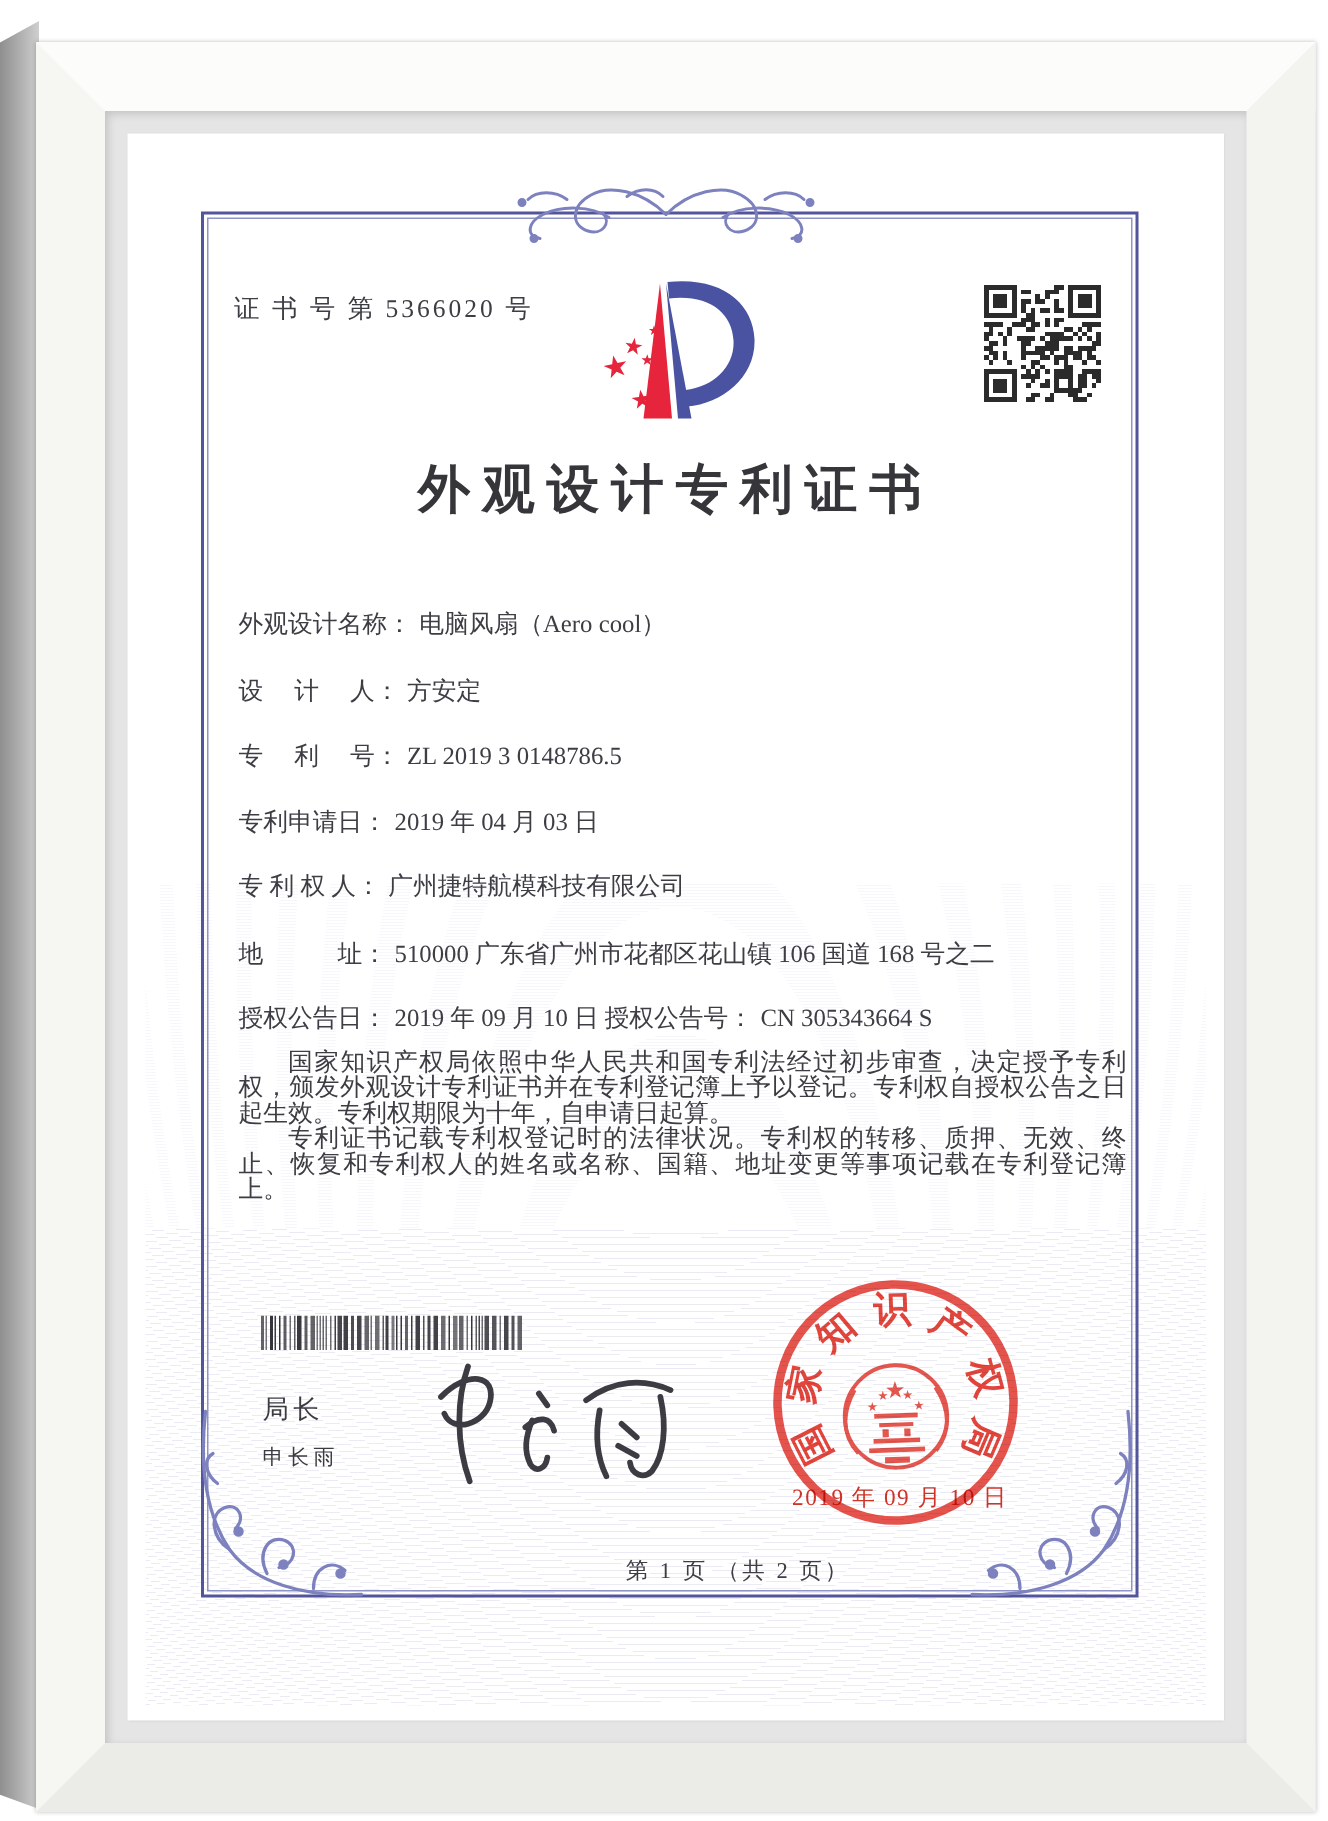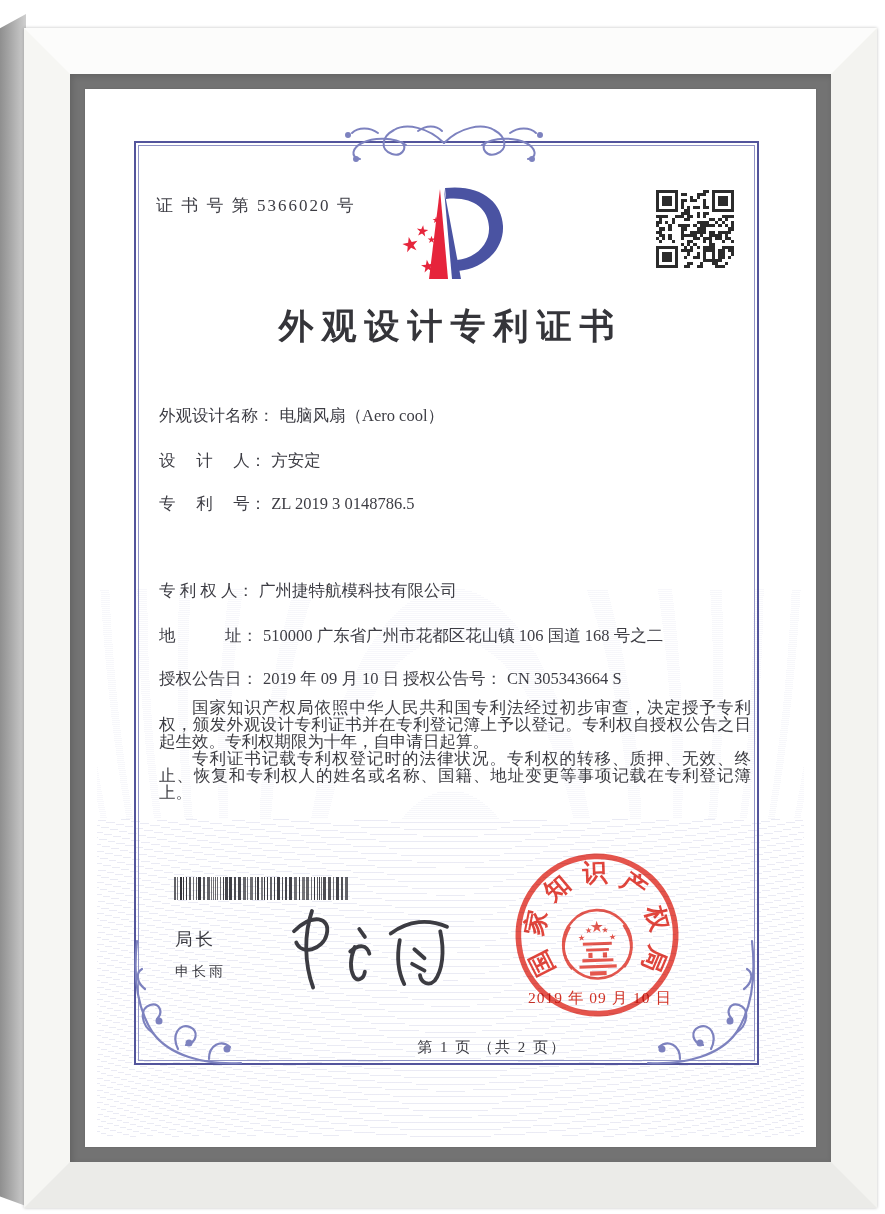--- a/index.html
+++ b/index.html
@@ -5,21 +5,21 @@
   html,body{margin:0;padding:0;background:#ffffff;}
   .photo{position:relative;width:885px;height:1214px;background:#ffffff;overflow:hidden;
          font-family:"Liberation Serif","DejaVu Serif",serif;}
   
   .frame-side{position:absolute;left:0;top:14px;width:26px;height:1192px;
       background:linear-gradient(to right,#8f8f8f 0%,#ababab 45%,#cfcfcf 100%);
       clip-path:polygon(0 1.2%,100% 0,100% 100%,0 99.2%);}
   
   .frame{position:absolute;left:24px;top:28px;right:8px;bottom:6px;
       border:46px solid;border-color:#fcfcfb #f3f3f0 #ebebe8 #f6f6f3;
-      background:#737373;box-shadow:0 0 3px rgba(0,0,0,.25), inset 2px 2px 6px rgba(0,0,0,.15);}
+      background:#e5e5e5;box-shadow:0 0 3px rgba(0,0,0,.25), inset 2px 2px 6px rgba(0,0,0,.15);}
   .paper{position:absolute;inset:15px;background:#ffffff;box-shadow:0 0 2px rgba(0,0,0,.12);}
   
   .waves{position:absolute;pointer-events:none;}
   .waves.low{left:12px;right:12px;top:730px;height:318px;
       background:repeating-radial-gradient(ellipse 160% 120% at 50% 290%,rgba(108,112,178,.14) 0 1px,transparent 1px 7px);}
   .waves.mid{left:12px;right:12px;top:500px;height:230px;opacity:.55;
       background:repeating-radial-gradient(ellipse 170% 130% at 50% 330%,rgba(108,112,178,.10) 0 1px,transparent 1px 8px);}
   
   .cert-border{position:absolute;left:49px;top:52px;width:621px;height:920px;
       border:2px solid #53559c;}
@@ -337,20 +337,23 @@
 
       <div class="frow" style="top:316px">
         <span class="flabel">外观设计名称：</span><span class="fvalue">电脑风扇（Aero cool）</span>
       </div>
       <div class="frow" style="top:361px">
         <span class="flabel">设　 计　 人：</span><span class="fvalue">方安定</span>
       </div>
       <div class="frow" style="top:404px">
         <span class="flabel">专　 利　 号：</span><span class="fvalue">ZL 2019 3 0148786.5</span>
       </div>
+      <div class="frow" style="top:448px">
+        <span class="flabel">专利申请日：</span><span class="fvalue">2019 年 04 月 03 日</span>
+      </div>
       <div class="frow" style="top:491px">
         <span class="flabel">专 利 权 人：</span><span class="fvalue">广州捷特航模科技有限公司</span>
       </div>
       <div class="frow" style="top:536px">
         <span class="flabel">地　　　址：</span><span class="fvalue">510000 广东省广州市花都区花山镇 106 国道 168 号之二</span>
       </div>
       <div class="frow" style="top:579px">
         <span class="flabel">授权公告日：</span><span class="fvalue">2019 年 09 月 10 日</span>
       </div>
       <div class="frow pair2" style="top:579px">

